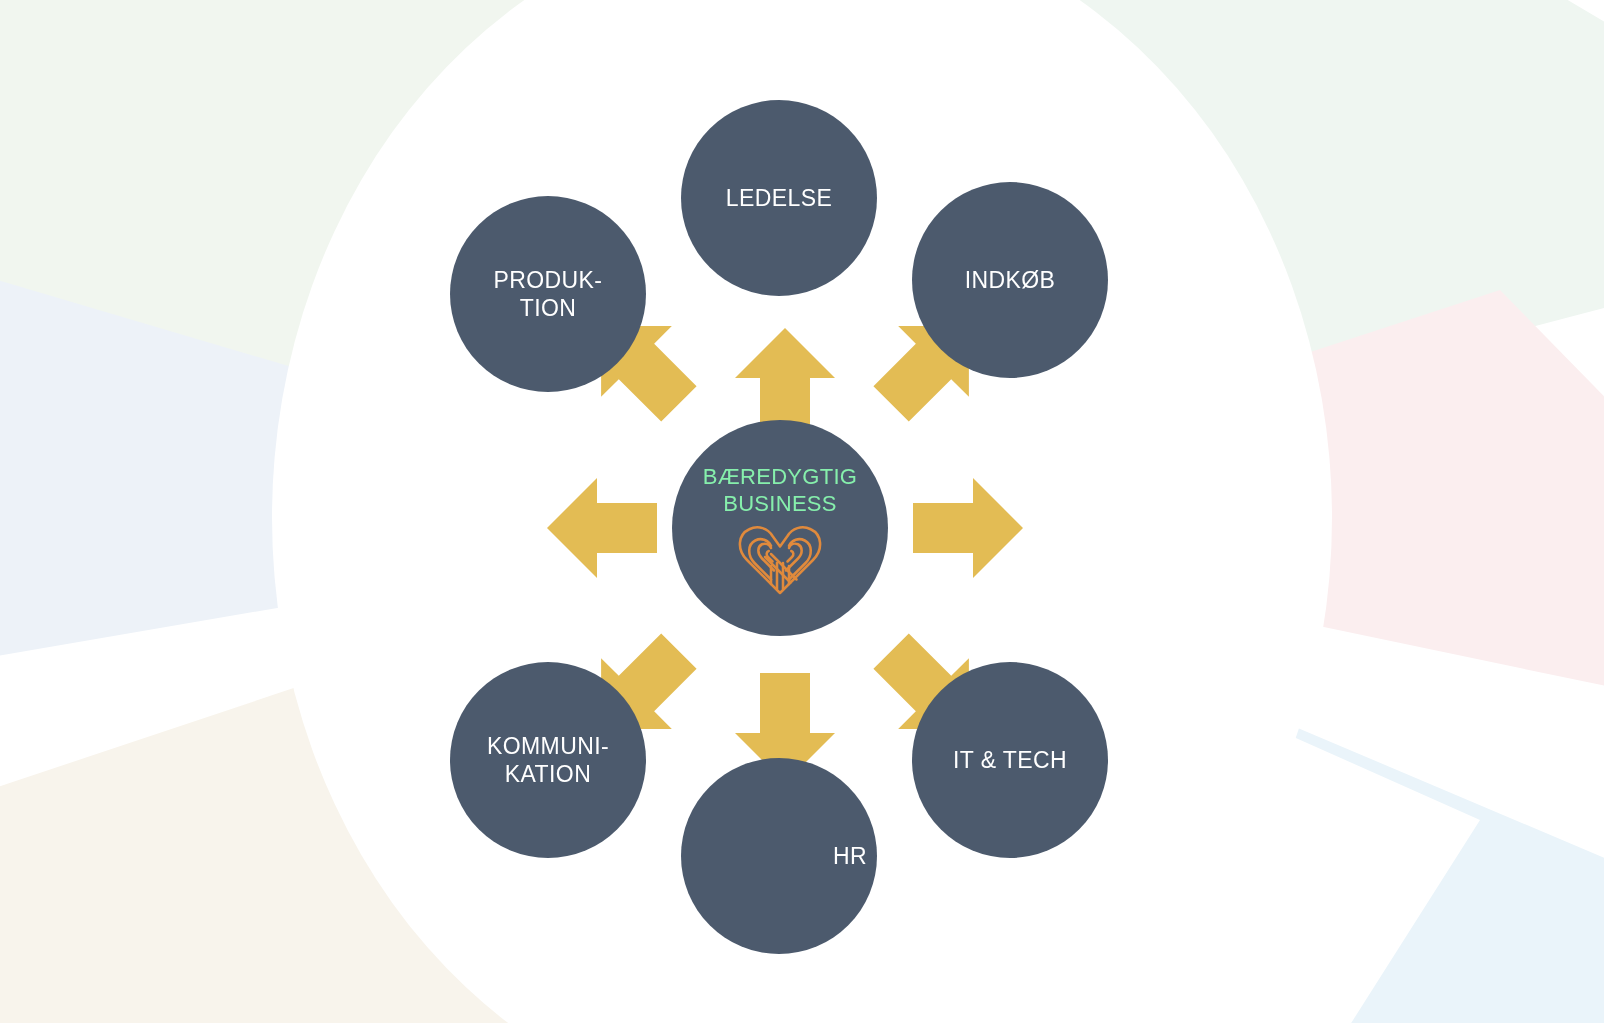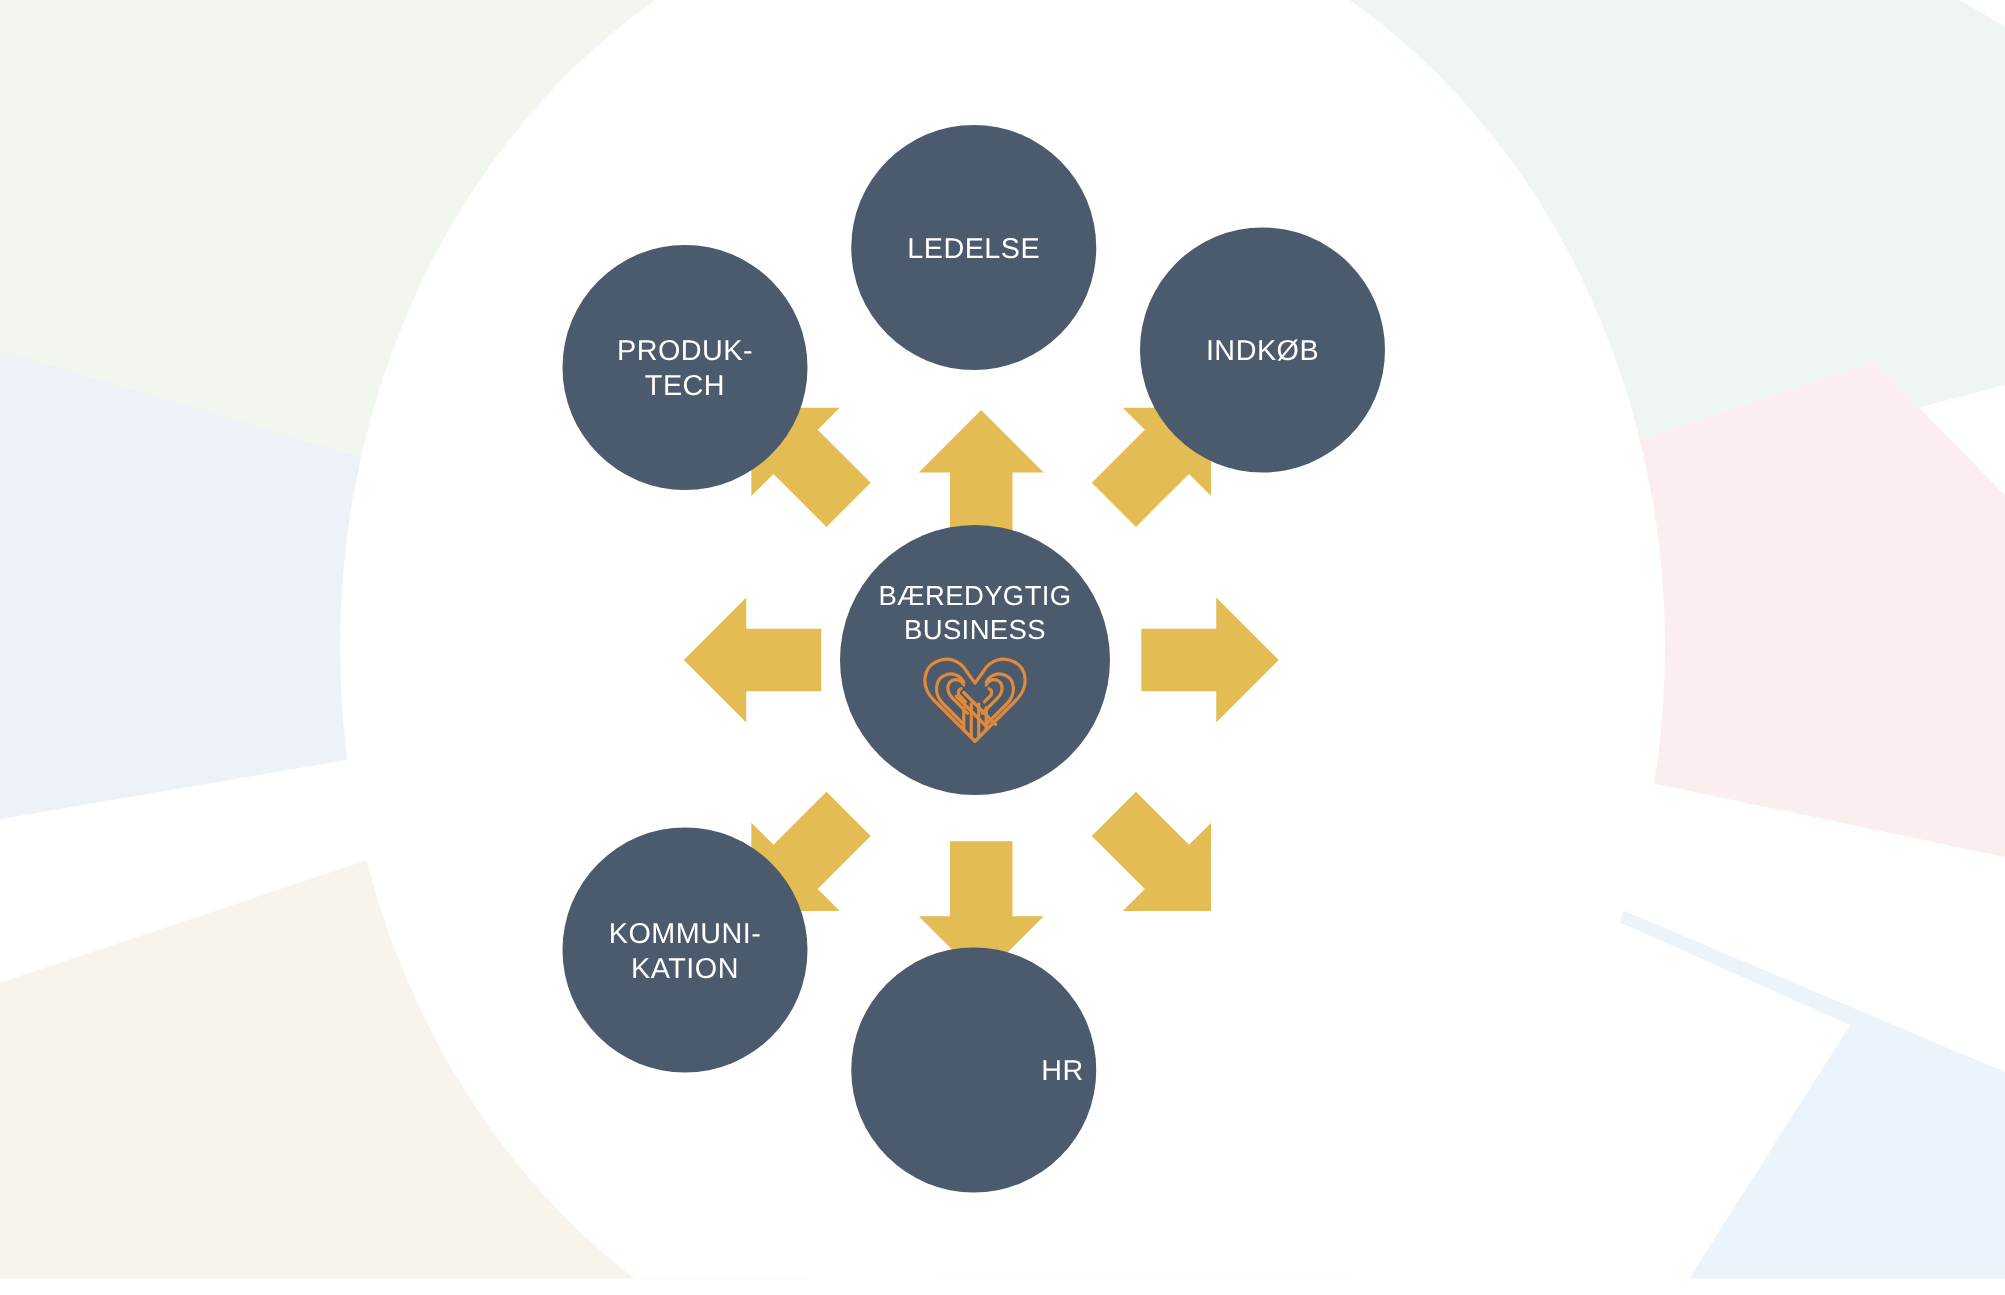--- a/index.html
+++ b/index.html
@@ -64,21 +64,21 @@
     width: 216px;
     height: 216px;
     border-radius: 50%;
     background: #4c5a6d;
     display: flex;
     flex-direction: column;
     align-items: center;
     justify-content: center;
   }
   .center-label {
-    color: #ffffff;
+    color: #86efac;
     font-size: 22px;
     line-height: 1.25;
     text-align: center;
     white-space: pre-line;
     letter-spacing: 0.3px;
     margin-top: 2px;
   }
   .center-logo {
     margin-top: 6px;
     width: 92px;
@@ -149,34 +149,37 @@
 
   <div class="node" style="left:681px; top:100px; width:196px; height:196px;">
     <span class="node-label">LEDELSE</span>
   </div>
 
   <div class="node" style="left:912px; top:182px; width:196px; height:196px;align-items:center;">
     <span class="node-label">INDKØB</span>
   </div>
 
 
+  <div class="node" style="left:912px; top:662px; width:196px; height:196px;">
+    <span class="node-label">IT &amp; TECH</span>
+  </div>
 
   <div class="node" style="left:681px; top:758px; width:196px; height:196px;justify-content:flex-end;">
     <span class="node-label">HR</span>
   </div>
 
   <div class="node" style="left:450px; top:662px; width:196px; height:196px;">
     <span class="node-label">KOMMUNI-
 KATION</span>
   </div>
 
 
   <div class="node" style="left:450px; top:196px; width:196px; height:196px;">
     <span class="node-label">PRODUK-
-TECH</span>
+TION</span>
   </div>
 
   <div class="center-node">
     <span class="center-label">BÆREDYGTIG
 BUSINESS</span>
     <svg class="center-logo" viewBox="0 0 120 96">
       <g fill="none" stroke="#e08a3c" stroke-width="3.4" stroke-linecap="round" stroke-linejoin="round">
 
         <path d="M60 92 L16 48 C2 34 4 14 19 7 C31 1 44 6 50 16 L60 30 L70 16 C76 6 89 1 101 7 C116 14 118 34 104 48 Z"></path>
 

